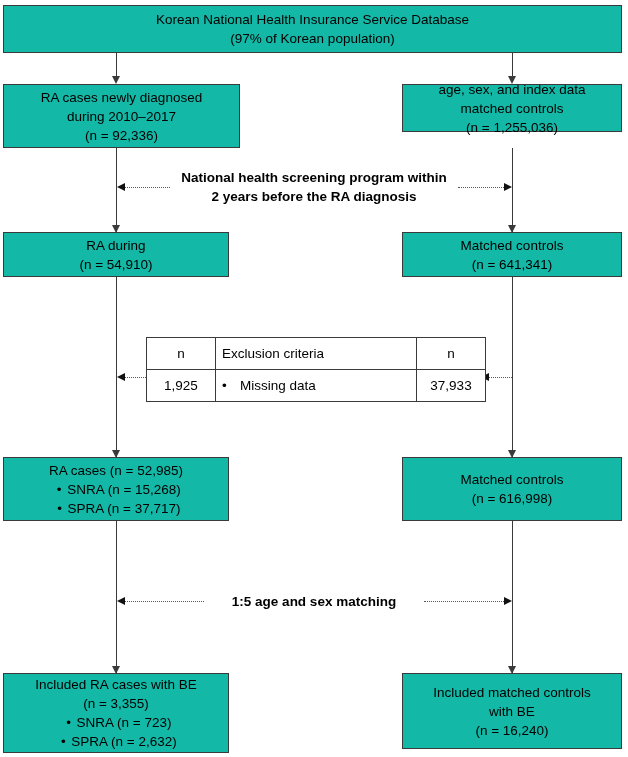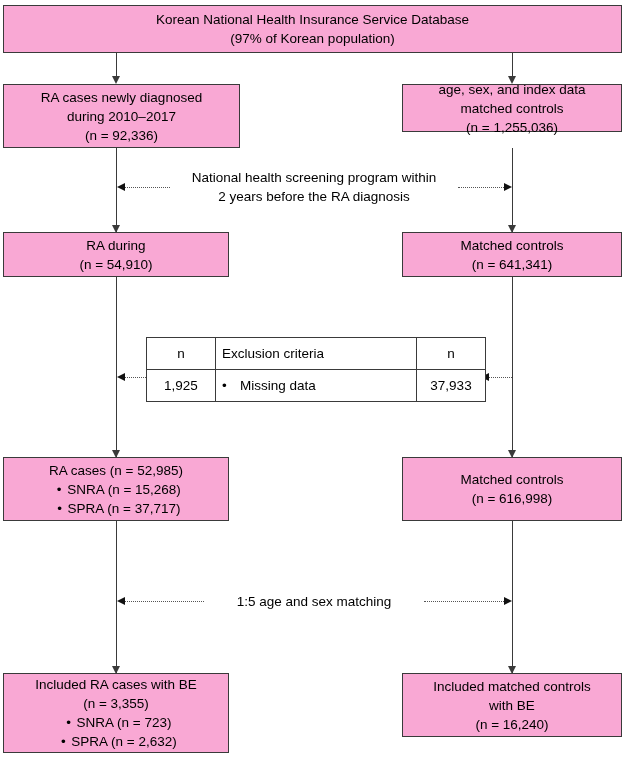--- a/index.html
+++ b/index.html
@@ -18,21 +18,21 @@
     height: 757px;
     background: #ffffff;
     overflow: hidden;
   }
 
   
   .box {
     position: absolute;
     box-sizing: border-box;
     border: 1px solid #3a3a3a;
-    background: #f9a8d4;
+    background: #14b8a6;
     display: flex;
     flex-direction: column;
     align-items: center;
     justify-content: center;
     text-align: center;
     font-size: 13.5px;
     line-height: 19px;
     z-index: 3;
   }
   .box .ln { display: block; white-space: nowrap; }
@@ -88,21 +88,21 @@
   .arrow-right { border-left: 8px solid #111111; }
 
   .annot {
     position: absolute;
     text-align: center;
     font-size: 13.5px;
     line-height: 19px;
     background: #ffffff;
     z-index: 4;
   }
-  .annot .ln { display: block; white-space: nowrap; }
+  .annot .ln { display: block; white-space: nowrap; font-weight: bold; }
 
   
   .excl-table {
     position: absolute;
     box-sizing: border-box;
     border-collapse: collapse;
     background: #ffffff;
     font-size: 13.5px;
     z-index: 4;
   }
@@ -247,19 +247,19 @@
     <span class="bullet-line">
       <span class="bullet-dot">•</span>
       <span class="bullet-text">SNRA (n = 723)</span>
     </span>
     <span class="bullet-line">
       <span class="bullet-dot">•</span>
       <span class="bullet-text">SPRA (n = 2,632)</span>
     </span>
   </div>
 
-  <div class="box" style="left:402px; top:673px; width:220px; height:64px;">
+  <div class="box" style="left:402px; top:673px; width:220px; height:76px;">
     <span class="ln">Included matched controls</span>
     <span class="ln">with BE</span>
     <span class="ln">(n = 16,240)</span>
   </div>
 
 </div>
 
 </body></html>

